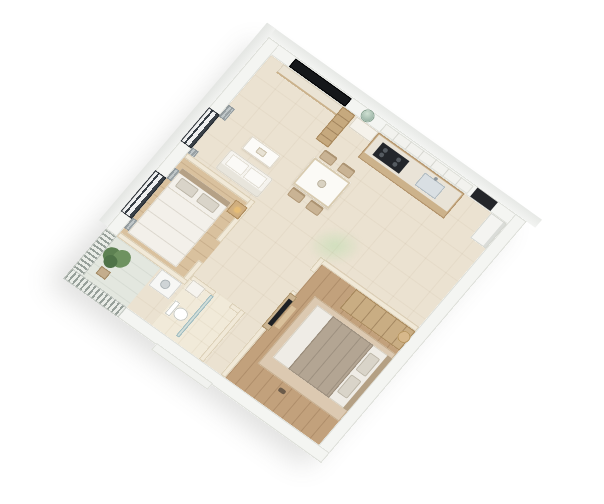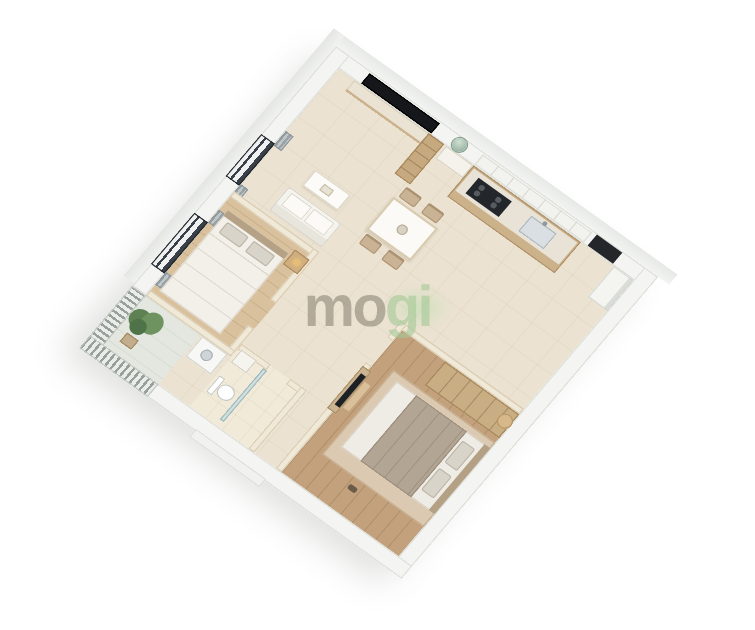--- a/index.html
+++ b/index.html
@@ -255,15 +255,14 @@
       <div class="pillow pw4"></div>
     </div>
     <div class="tv2-niche"></div>
     <div class="tv2"></div>
     <div class="bench2"></div>
     <div class="stool2"></div>
     <div class="slippers"></div>
   </div>
 
   <div class="wm-glow"></div>
-  <div class="watermark"><span class="wm-mo">mo</span><span class="wm-gi">gi</span></div>
 
 </div>
 
 </body></html>

